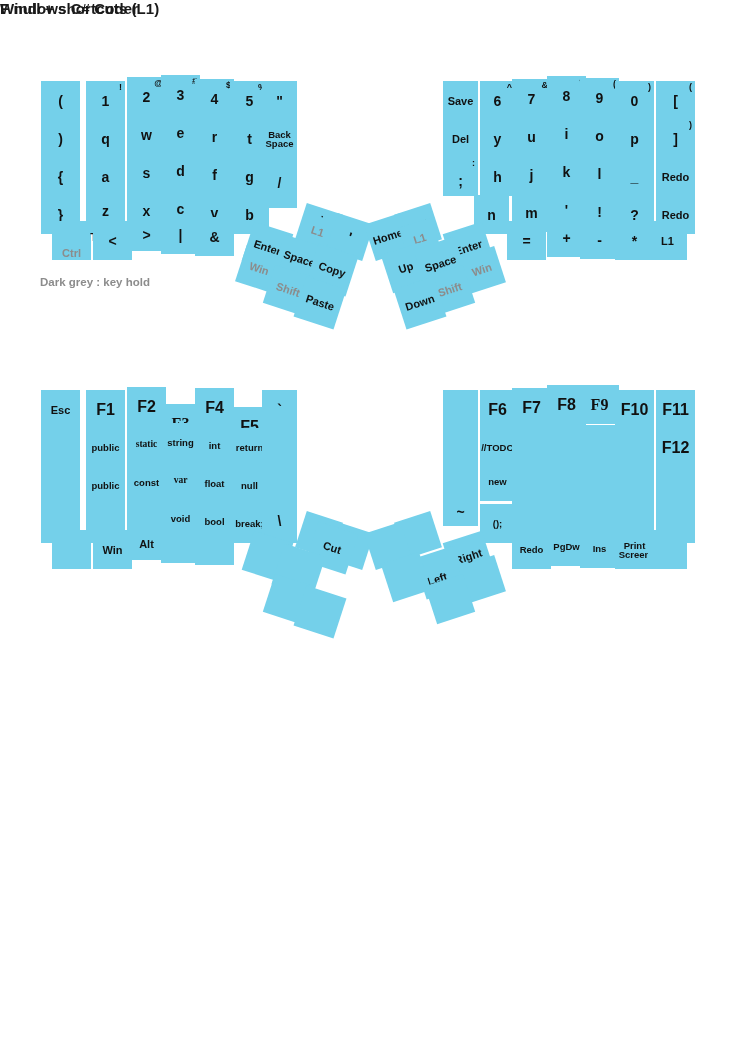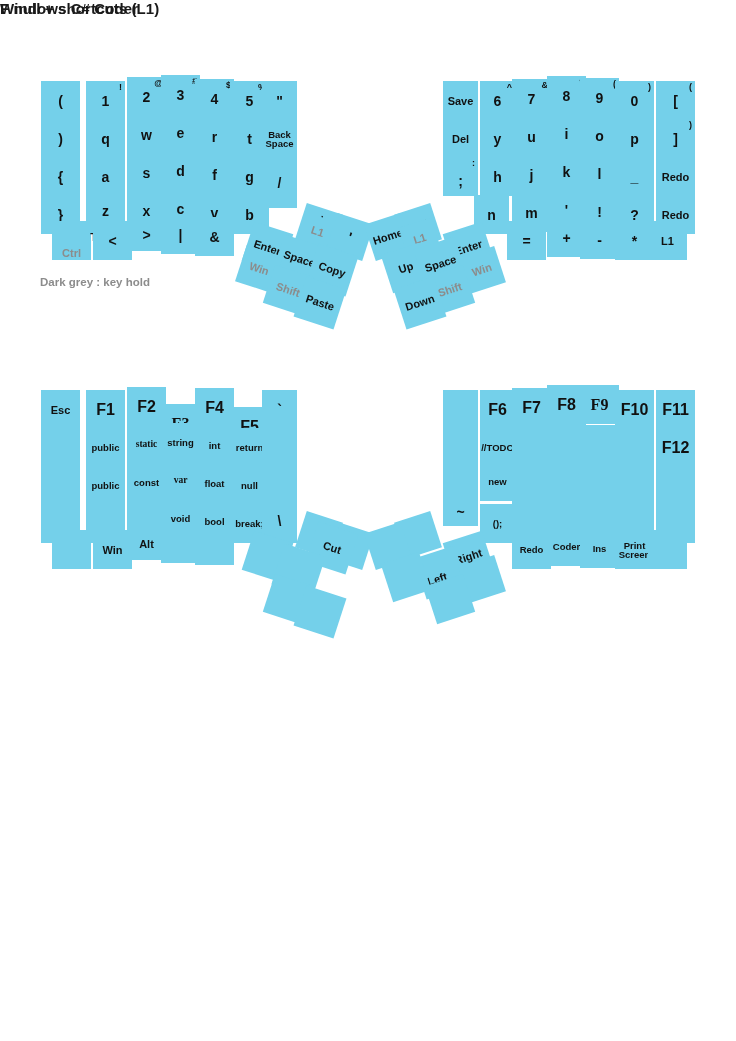--- a/index.html
+++ b/index.html
@@ -555,21 +555,21 @@
   <span class="lbl c tiny"></span>
 </div>
 <div class="key" style="left:656px;top:504px;width:39px;height:39px;">
   <span class="lbl c tiny"></span>
 </div>
 
 <div class="key" style="left:512px;top:530px;width:39px;height:39px;">
   <span class="lbl c tiny">Redo</span>
 </div>
 <div class="key" style="left:547px;top:527px;width:39px;height:39px;">
-  <span class="lbl c tiny">Coder</span>
+  <span class="lbl c tiny">PgDw</span>
 </div>
 <div class="key" style="left:580px;top:529px;width:39px;height:39px;">
   <span class="lbl c tiny">Ins</span>
 </div>
 <div class="key" style="left:615px;top:530px;width:39px;height:39px;">
   <span class="lbl c tiny" style="white-space:normal;width:37px;text-align:center;">Print Screen</span>
 </div>
 <div class="key" style="left:648px;top:530px;width:39px;height:39px;">
   <span class="lbl c tiny"></span>
 </div>

